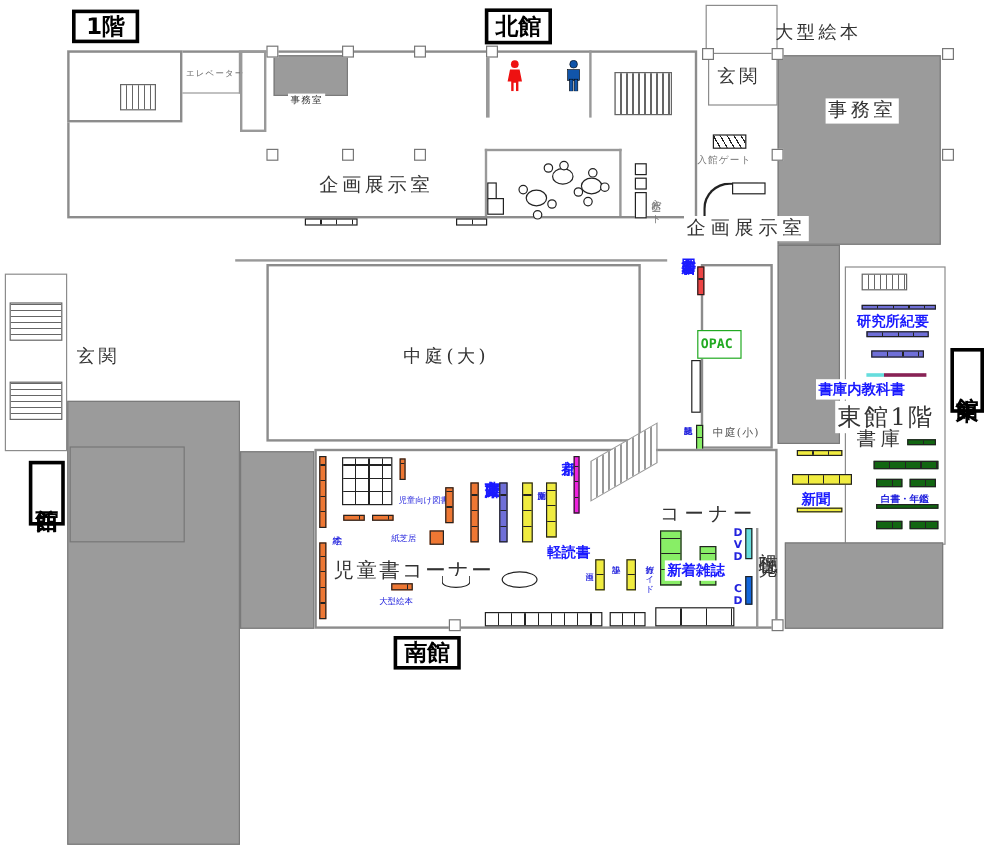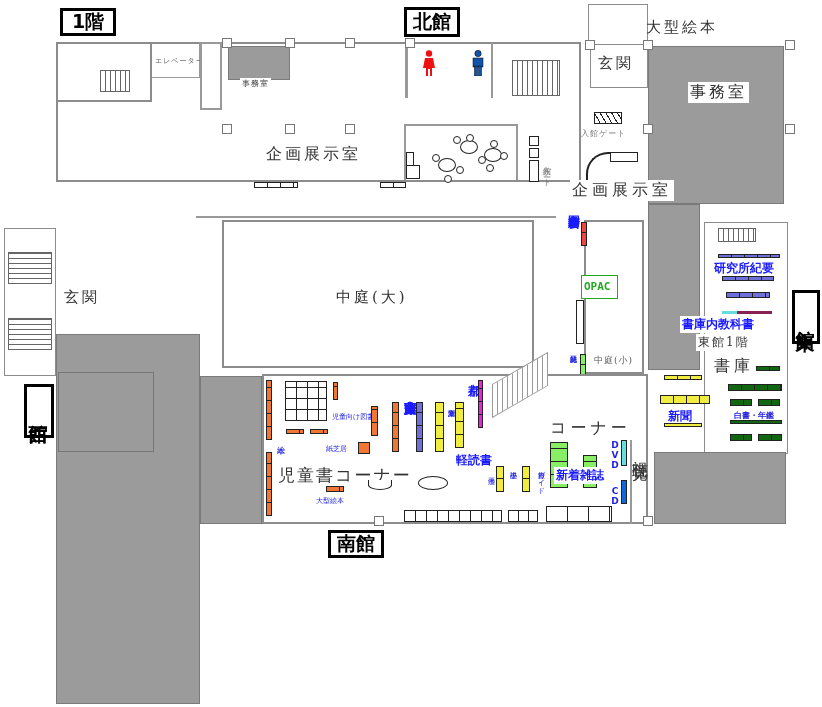--- a/index.html
+++ b/index.html
@@ -135,21 +135,21 @@
   <div class="shelf green segv" style="left:580px;top:354px;width:6px;height:24px;"></div>
 
   <div class="room" style="left:704px;top:222px;width:84px;height:232px;border-width:1px;"></div>
   <div class="stairs" style="left:718px;top:228px;width:38px;height:14px;"></div>
   <div class="shelf purple seg" style="left:718px;top:254px;width:62px;height:4px;"></div>
   <div class="lbl blue lbl-bg" style="left:712px;top:260px;font-size:12px;">研究所紀要</div>
   <div class="shelf purple seg" style="left:722px;top:276px;width:52px;height:5px;"></div>
   <div class="shelf purple seg" style="left:726px;top:292px;width:44px;height:6px;"></div>
   <div class="abs" style="left:722px;top:311px;width:50px;height:3px;background:linear-gradient(90deg,#66dddd 0 30%,#882255 30% 100%);"></div>
   <div class="lbl blue lbl-bg" style="left:680px;top:316px;font-size:12px;">書庫内教科書</div>
-  <div class="lbl lbl-bg" style="left:696px;top:334px;font-size:12px;letter-spacing:2px;">東館1階</div>
+  <div class="lbl lbl-bg" style="left:696px;top:334px;font-size:20px;letter-spacing:2px;">東館1階</div>
   <div class="lbl" style="left:714px;top:356px;font-size:16px;letter-spacing:4px;">書庫</div>
   <div class="shelf dgreen seg" style="left:756px;top:366px;width:24px;height:5px;"></div>
   <div class="shelf dgreen seg" style="left:728px;top:384px;width:54px;height:7px;"></div>
   <div class="shelf dgreen seg" style="left:730px;top:399px;width:22px;height:7px;"></div>
   <div class="shelf dgreen seg" style="left:758px;top:399px;width:22px;height:7px;"></div>
   <div class="lbl bluesm" style="left:734px;top:410px;font-size:8px;font-weight:bold;">白書・年鑑</div>
   <div class="abs" style="left:730px;top:420px;width:52px;height:4px;background:#116611;border:1px solid #222;"></div>
   <div class="shelf dgreen seg" style="left:730px;top:434px;width:22px;height:7px;"></div>
   <div class="shelf dgreen seg" style="left:758px;top:434px;width:24px;height:7px;"></div>
 

